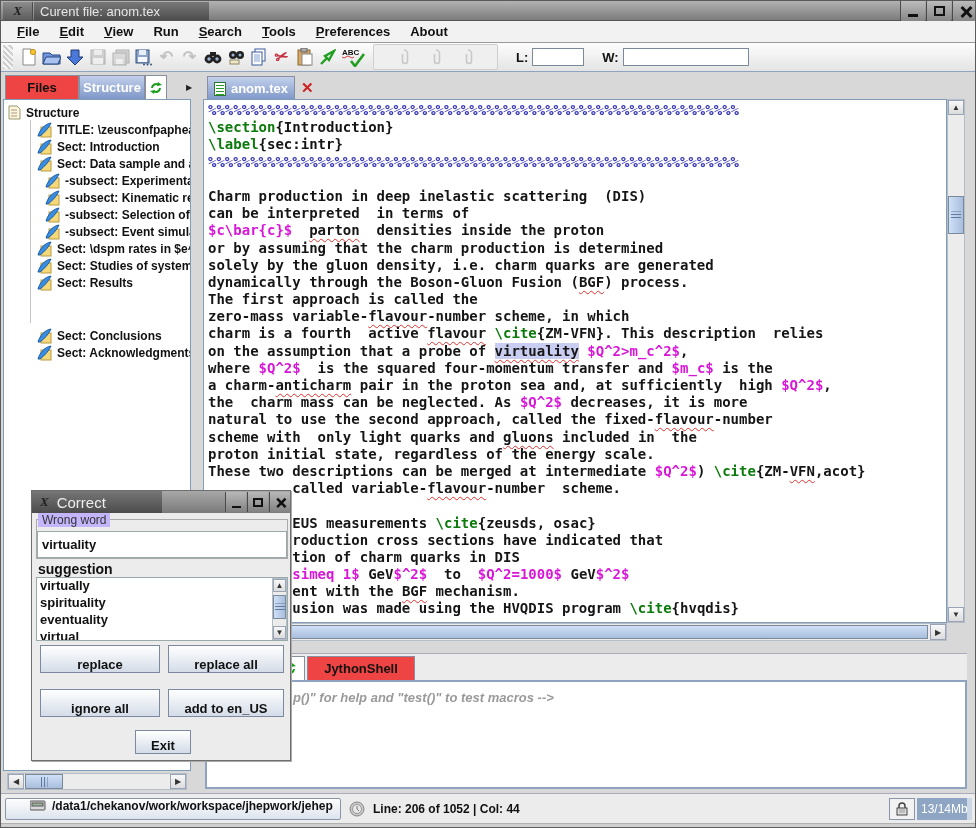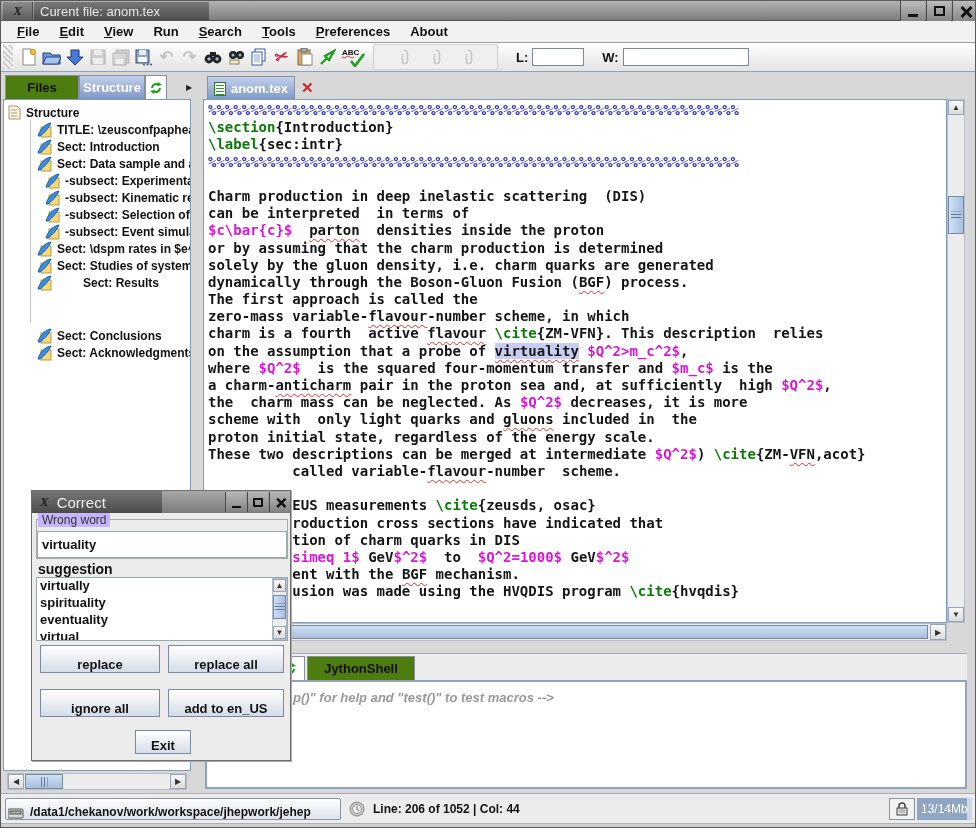--- a/index.html
+++ b/index.html
@@ -43,21 +43,21 @@
     background:#efefef;border:1px solid #cfcfcf;border-radius:2px;}
   .tb-label{font:bold 13px "Liberation Sans",sans-serif;color:#111;margin:0 4px 0 18px;}
   .tb-input{height:18px;border:1px solid #7a8a99;font:12px "Liberation Sans",sans-serif;padding:0 2px;}
 
   
   .workspace{position:absolute;left:0;top:71px;width:976px;height:721px;background:#d8d8d8;}
 
   
   .tab{position:absolute;height:24px;display:flex;align-items:center;justify-content:center;
     font:bold 13px "Liberation Sans",sans-serif;border:1px solid #8a8fa0;border-bottom:none;}
-  .tab.inactive{background:#4d7c0f;color:#111;}
+  .tab.inactive{background:#ef4444;color:#111;}
   .tab.active-blue{background:linear-gradient(#c2d0ec,#7e97c8);color:#fff;}
   .mini-refresh{position:absolute;width:22px;height:24px;background:#fff;border:1px solid #8a8fa0;
     border-bottom:none;display:flex;align-items:center;justify-content:center;}
   .tree-box{position:absolute;left:2px;top:27px;width:188px;height:672px;background:#fff;
     border:1px solid #7f9db9;overflow:hidden;}
   .tree-row{display:flex;align-items:center;height:17px;white-space:nowrap;
     font:bold 12px "Liberation Sans",sans-serif;color:#111;}
   .tree-row .lbl{overflow:hidden;}
   .tree-guide{position:absolute;left:26px;top:20px;width:1px;height:203px;background:#c4c4c4;}
 
@@ -87,21 +87,21 @@
   
   .console-box{position:absolute;left:204px;top:608px;width:762px;height:109px;background:#fff;
     border:2px solid #8fa3c0;}
   .console-text{margin:8px 0 0 86px;font:bold italic 13px "Liberation Sans",sans-serif;color:#9a9a9a;}
 
   
   .statusbar{position:absolute;left:0;top:792px;width:976px;height:30px;background:#ececec;
     border-top:1px solid #aab;}
   .path-btn{position:absolute;left:4px;top:4px;width:336px;height:22px;
     background:linear-gradient(#fdfdfd,#dde4ee);border:1px solid #8a96a8;border-radius:2px;
-    display:flex;align-items:flex-end;font:bold 12px "Liberation Sans",sans-serif;color:#111;padding-left:2px;}
+    display:flex;align-items:flex-start;font:bold 12px "Liberation Sans",sans-serif;color:#111;padding-left:24px;}
   .status-line{position:absolute;left:372px;top:8px;font:bold 12px "Liberation Sans",sans-serif;color:#111;}
   .lock-btn{position:absolute;left:888px;top:4px;width:26px;height:22px;background:#f2f2f2;
     border:1px solid #8a96a8;display:flex;align-items:center;justify-content:center;}
   .mem-badge{position:absolute;left:916px;top:4px;width:55px;height:22px;background:#8ea6c4;
     color:#fff;font:12px "Liberation Sans",sans-serif;display:flex;align-items:center;padding-left:4px;}
   .mem-badge::after{content:"";position:absolute;right:0;top:0;width:5px;height:100%;background:#cdd8e6;}
 
   
   .dialog{position:absolute;left:30px;top:489px;width:260px;height:271px;background:#ececec;
     border:1px solid #6e6e6e;box-shadow:1px 1px 0 #aaa;z-index:50;}
@@ -365,21 +365,21 @@
             </svg>
             <span class="lbl">Sect: \dspm rates in  $e^</span>
           </div>
           <div class="tree-row" style="padding-left: 28px;">
             <svg width="17" height="16" style="margin-right:4px;flex:none;">
               <rect x="5" y="5" width="10" height="10" fill="#f5d878" stroke="#b89c40"></rect>
               <path d="M2 14 C4 7, 9 2, 15 1 C13 6, 8 11, 4 14 Z" fill="#3b8de0" stroke="#1c5fa8"></path>
             </svg>
             <span class="lbl">Sect: Studies of systemat</span>
           </div>
-          <div class="tree-row" style="padding-left: 28px; gap: 26px;">
+          <div class="tree-row" style="padding-left: 28px;">
             <svg width="17" height="16" style="margin-right:4px;flex:none;">
               <rect x="5" y="5" width="10" height="10" fill="#f5d878" stroke="#b89c40"></rect>
               <path d="M2 14 C4 7, 9 2, 15 1 C13 6, 8 11, 4 14 Z" fill="#3b8de0" stroke="#1c5fa8"></path>
             </svg>
             <span class="lbl">Sect: Results</span>
           </div>
           <div class="tree-row" style="padding-left: 28px; margin-top: 36px;">
             <svg width="17" height="16" style="margin-right:4px;flex:none;">
               <rect x="5" y="5" width="10" height="10" fill="#f5d878" stroke="#b89c40"></rect>
               <path d="M2 14 C4 7, 9 2, 15 1 C13 6, 8 11, 4 14 Z" fill="#3b8de0" stroke="#1c5fa8"></path>
@@ -422,20 +422,21 @@
         <div class="ed-line"><span>or by assuming that the charm production is determined</span></div>
         <div class="ed-line"><span>solely by the gluon density, i.e. charm quarks are generated</span></div>
         <div class="ed-line"><span>dynamically through the Boson-Gluon Fusion (</span><span class="misspell">BGF</span><span>) process.</span></div>
         <div class="ed-line"><span>The first approach is called the</span></div>
         <div class="ed-line"><span>zero-mass variable-</span><span class="misspell">flavour</span><span>-number scheme, in which</span></div>
         <div class="ed-line"><span>charm is a fourth  active </span><span class="misspell">flavour</span><span> </span><span class="tok-cmd">\cite</span><span>{ZM-VFN}. This description  relies</span></div>
         <div class="ed-line"><span>on the assumption that a probe of </span><span class="misspell sel">virtuality</span><span> </span><span class="tok-math">$Q^2&gt;m_c^2$</span><span>,</span></div>
         <div class="ed-line"><span>where </span><span class="tok-math">$Q^2$</span><span>  is the squared four-momentum transfer and </span><span class="tok-math">$m_c$</span><span> is the</span></div>
         <div class="ed-line"><span>a charm-</span><span class="misspell">anticharm</span><span> pair in the proton sea and, at sufficiently  high </span><span class="tok-math">$Q^2$</span><span>,</span></div>
         <div class="ed-line"><span>the  charm mass can be neglected. As </span><span class="tok-math">$Q^2$</span><span> decreases, it is more</span></div>
+        <div class="ed-line"><span>natural to use the second approach, called the fixed-</span><span class="misspell">flavour</span><span>-number</span></div>
         <div class="ed-line"><span>scheme with  only light quarks and </span><span class="misspell">gluons</span><span> included in  the</span></div>
         <div class="ed-line"><span>proton initial state, regardless of the energy scale.</span></div>
         <div class="ed-line"><span>These two descriptions can be merged at intermediate </span><span class="tok-math">$Q^2$</span><span>) </span><span class="tok-cmd">\cite</span><span>{ZM-</span><span class="misspell">VFN</span><span>,acot}</span></div>
         <div class="ed-line"><span>          called variable-</span><span class="misspell">flavour</span><span>-number  scheme.</span></div>
         <div class="ed-line">&nbsp;</div>
         <div class="ed-line"><span>          EUS measurements </span><span class="tok-cmd">\cite</span><span>{zeusds, osac}</span></div>
         <div class="ed-line"><span>          roduction cross sections have indicated that</span></div>
         <div class="ed-line"><span>          tion of charm quarks in DIS</span></div>
         <div class="ed-line"><span>          </span><span class="tok-math">simeq 1$</span><span> GeV</span><span class="tok-math">$^2$</span><span>  to  </span><span class="tok-math">$Q^2=1000$</span><span> GeV</span><span class="tok-math">$^2$</span></div>
         <div class="ed-line"><span>          ent with the </span><span class="misspell">BGF</span><span> mechanism.</span></div>

